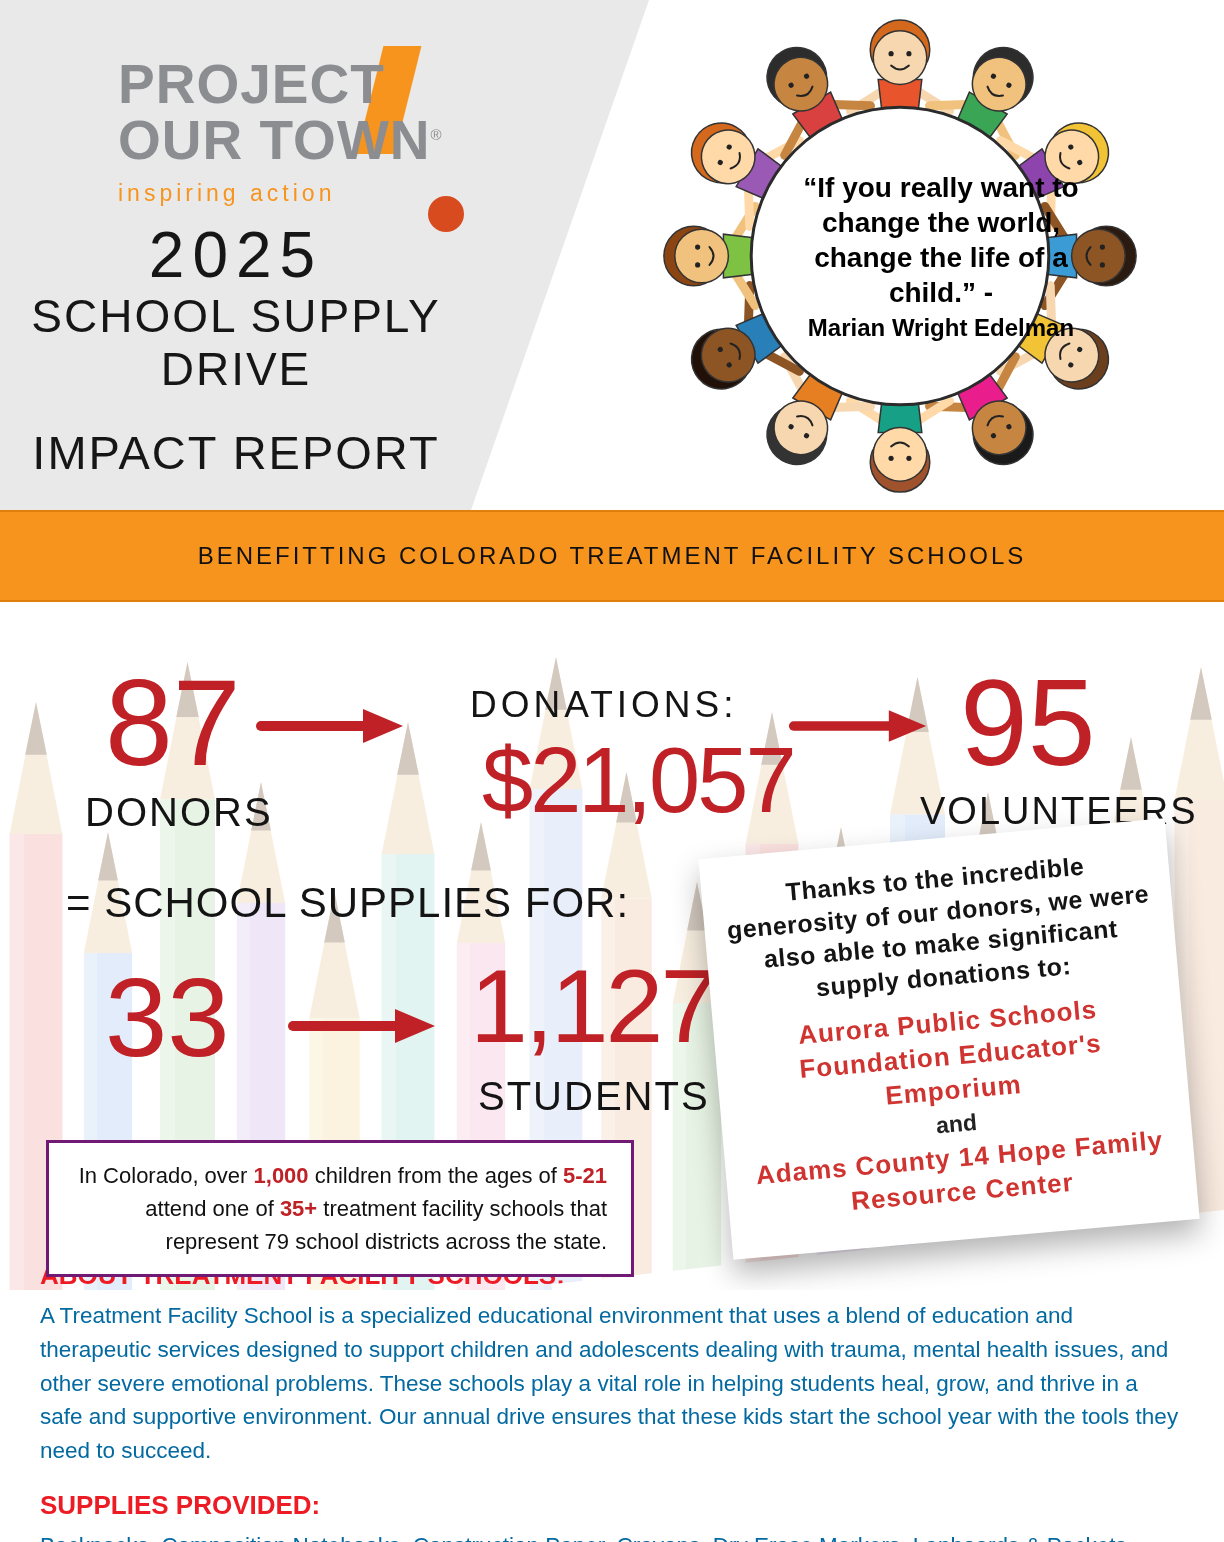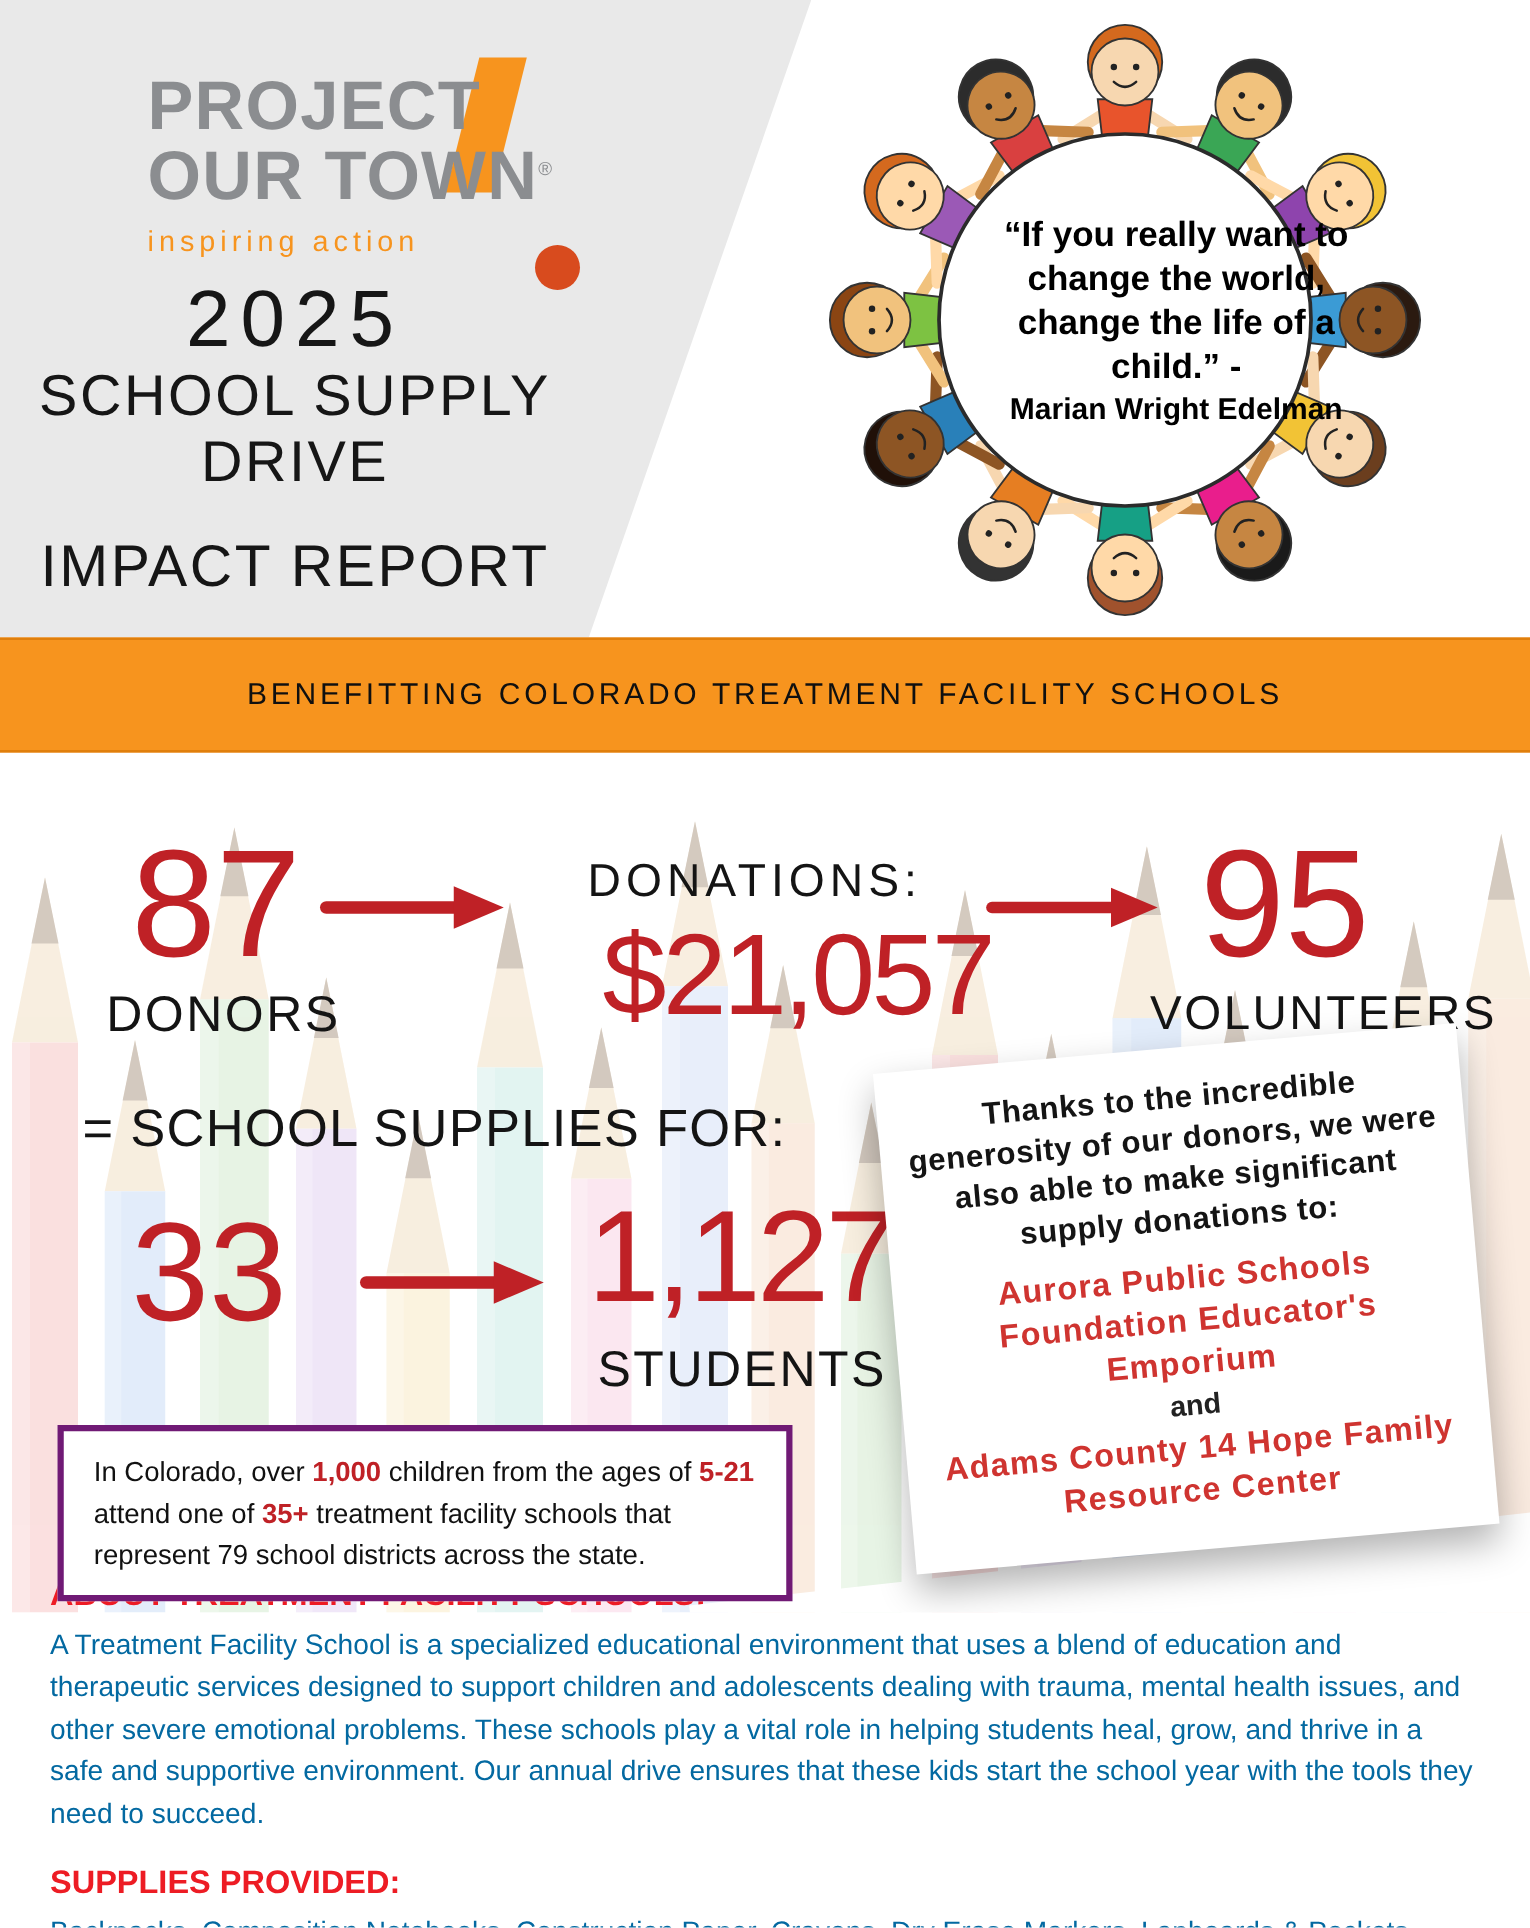--- a/index.html
+++ b/index.html
@@ -43,21 +43,21 @@
   
   .stats{position:absolute;top:602px;left:0;width:1224px;height:648px;overflow:hidden;background:#fff;margin-top:40px;}
   .pencils{position:absolute;top:0;left:0;width:1224px;height:648px;opacity:0.32;}
   .abs{position:absolute;}
   .num{color:#bf2126;line-height:1;white-space:nowrap;}
   .lbl{color:#141414;line-height:1;letter-spacing:2px;white-space:nowrap;}
   .arrow{width:150px;height:44px;}
   .paper-edge{position:absolute;left:560px;top:600px;width:760px;height:200px;background:#fff;
     transform:rotate(-6.3deg);z-index:1;}
   .colorado-box{position:absolute;left:46px;top:498px;width:588px;box-sizing:border-box;
-    background:#fff;border:5px solid #701a75;padding:16px 24px;text-align:left;
+    background:#fff;border:3px solid #701a75;padding:16px 24px;text-align:right;
     font-size:22px;line-height:1.5;color:#111;z-index:2;}
   .hl{font-weight:700;color:#bf2126;}
   .note{position:absolute;left:715px;top:196px;width:468px;box-sizing:border-box;background:#fff;
     padding:24px 18px 30px;text-align:center;transform:rotate(-5deg);
     box-shadow:0 14px 30px rgba(0,0,0,0.30);z-index:2;}
   .note-intro{font-size:25px;font-weight:600;letter-spacing:0.5px;line-height:1.3;color:#141414;}
   .note-org{font-size:26px;font-weight:700;letter-spacing:1px;line-height:1.3;color:#cf3430;margin-top:14px;}
   .note-and{font-size:23px;font-weight:600;color:#222;margin-top:4px;}
   .note-org2{margin-top:4px;}
   

